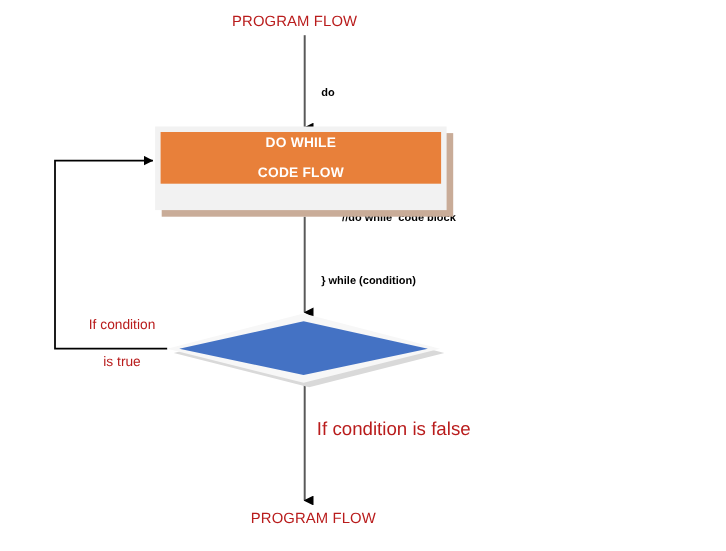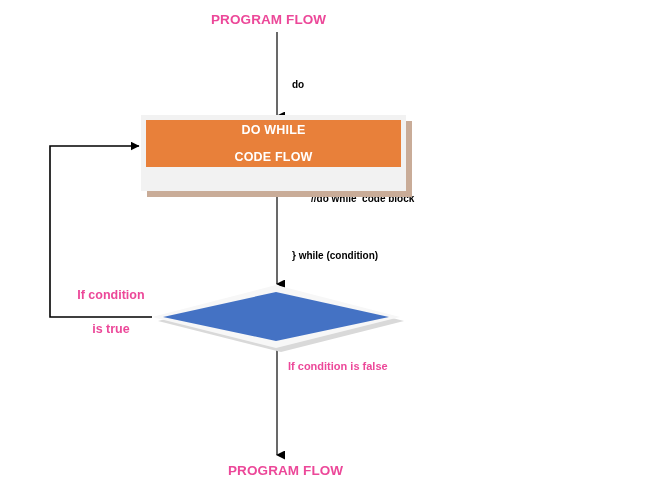--- a/index.html
+++ b/index.html
@@ -21,22 +21,22 @@
     position: absolute;
     left: 0;
     top: 0;
     width: 660px;
     height: 501px;
   }
 
   .lbl {
     position: absolute;
     font-family: "Liberation Sans", sans-serif;
-    font-weight: bold;
-    color: #ec4899;
+    font-weight: normal;
+    color: #b91c1c;
     white-space: pre;
     line-height: 1.25;
   }
 
   
   #program-flow-top {
     left: 211px;
     top: 12px;
     font-size: 13.5px;
     letter-spacing: 0.1px;
@@ -133,22 +133,22 @@
   #label-true {
     left: 62px;
     top: 270px;
     width: 84px;
     text-align: center;
     font-size: 12.5px;
     line-height: 17px;
   }
   #label-false {
     left: 288px;
-    top: 360px;
-    font-size: 11px;
+    top: 379px;
+    font-size: 17px;
   }
 </style>
 </head>
 <body>
 
 <div id="canvas">
 
   <svg id="flow-svg" viewBox="0 0 660 501" xmlns="http://www.w3.org/2000/svg">
     <defs>
       <marker id="arrowDown" markerWidth="9" markerHeight="9" refX="4.5" refY="8" orient="auto" markerUnits="userSpaceOnUse">

